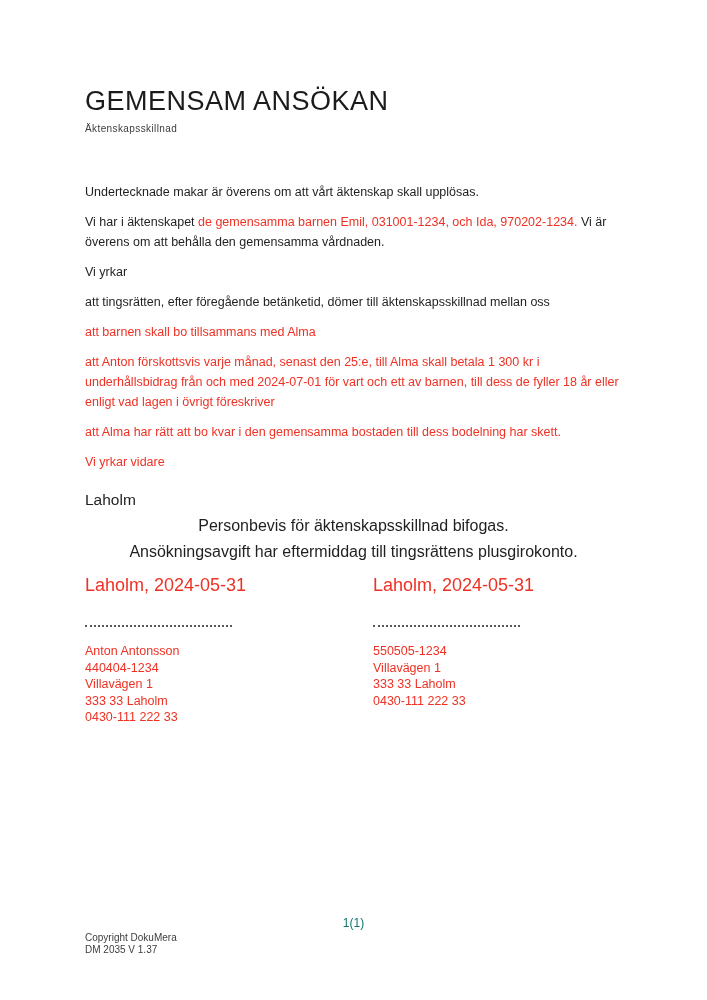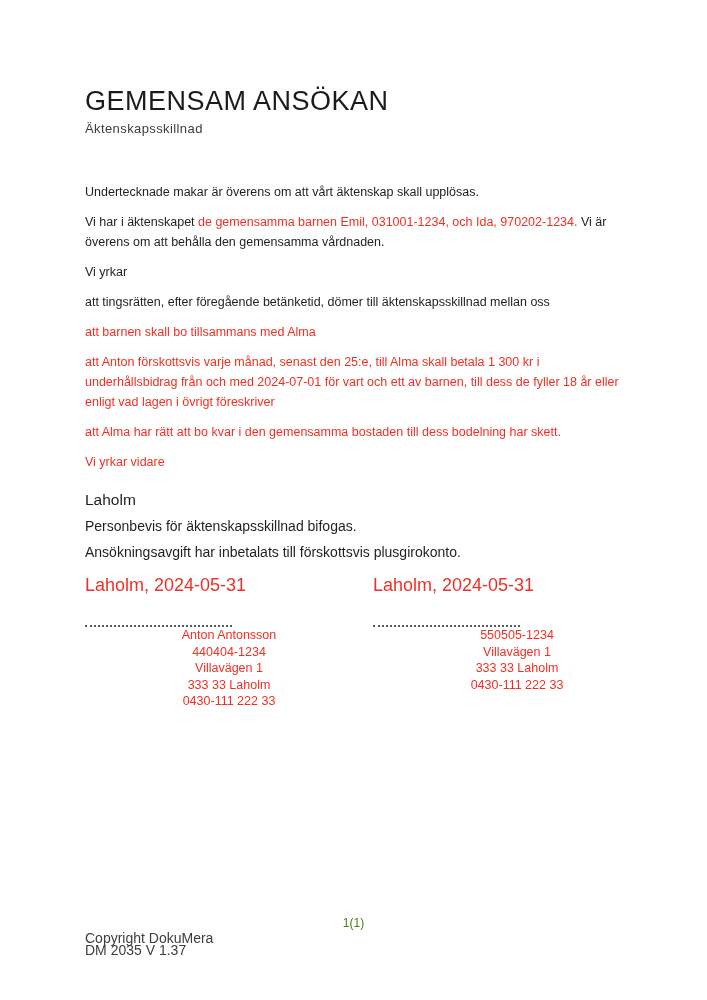--- a/index.html
+++ b/index.html
@@ -22,21 +22,21 @@
   }
   .doc-title {
     font-size: 27px;
     line-height: 30px;
     font-weight: 400;
     letter-spacing: 0.5px;
     color: #1b1b1b;
     margin: 0;
   }
   .doc-subtitle {
-    font-size: 13px;
+    font-size: 10px;
     line-height: 18px;
     letter-spacing: 0.4px;
     color: #3c3c3c;
     margin: 4px 0 0 0;
   }
   .body-text p {
     font-size: 12.5px;
     line-height: 20px;
     margin: 10px 0 0 0;
   }
@@ -47,23 +47,24 @@
     color: #ee3124;
   }
   .section-heading {
     font-size: 15.5px;
     line-height: 20px;
     font-weight: 400;
     color: #1f1f1f;
     margin: 18px 0 0 0;
   }
   .section-text {
-    font-size: 14px;
+    font-size: 16px;
     line-height: 20px;
     margin: 6px 0 0 0;
+    text-align: center;
   }
   .sig-area {
     position: relative;
     margin-top: 13px;
   }
   .sig-row {
     display: flex;
   }
   .sig-col {
     width: 288px;
@@ -74,42 +75,41 @@
     line-height: 20px;
     margin: 0;
   }
   .sig-line {
     width: 147px;
     height: 0;
     border-bottom: 2px dotted #5a5a5a;
     margin-top: 30px;
   }
   .sig-block {
-    margin-top: 0;
+    margin-top: 16px;
     font-size: 12.5px;
     line-height: 16.5px;
-    text-align: center;
   }
   .sig-block div {
     margin: 0;
   }
   .footer-pagenum {
     position: absolute;
     top: 916px;
     left: 0;
     width: 100%;
     text-align: center;
     font-size: 12px;
-    color: #4d7c0f;
+    color: #0f766e;
   }
   .footer-copy {
     position: absolute;
     top: 932px;
     left: 85px;
-    font-size: 14px;
+    font-size: 10px;
     line-height: 12px;
     color: #3d3d3d;
   }
 </style>
 </head>
 <body>
 
 <div class="page">
   <div class="content">
 
@@ -132,21 +132,21 @@
 
       <p class="red">att Alma har rätt att bo kvar i den gemensamma bostaden till dess bodelning har skett.</p>
 
       <p class="red">Vi yrkar vidare</p>
 
     </div>
 
     <h2 class="section-heading">Laholm</h2>
     <p class="section-text">Personbevis för äktenskapsskillnad bifogas.</p>
 
-    <p class="section-text">Ansökningsavgift har inbetalats till förskottsvis plusgirokonto.</p>
+    <p class="section-text">Ansökningsavgift har eftermiddag till tingsrättens plusgirokonto.</p>
 
     <div class="sig-area">
       <div class="sig-row">
         <div class="sig-col sig-place red">Laholm, 2024-05-31</div>
         <div class="sig-col sig-place red">Laholm, 2024-05-31</div>
       </div>
 
       <div class="sig-row">
         <div class="sig-col">
           <div class="sig-line"></div>

